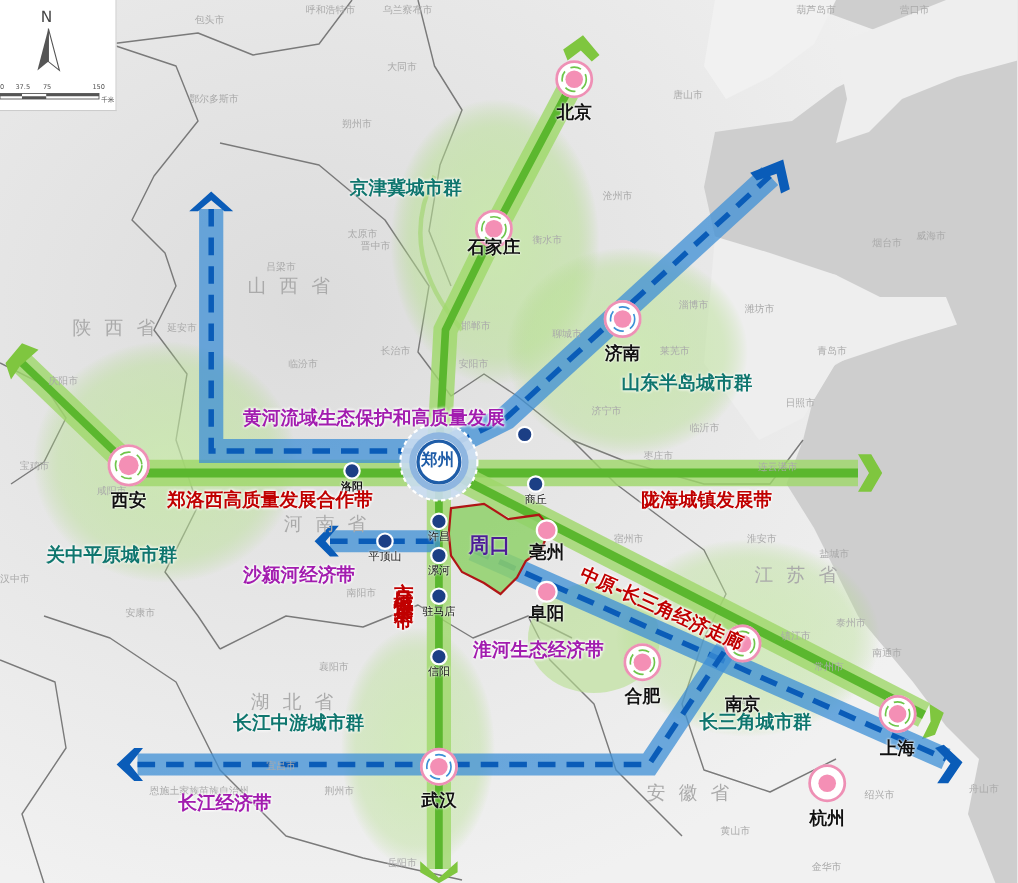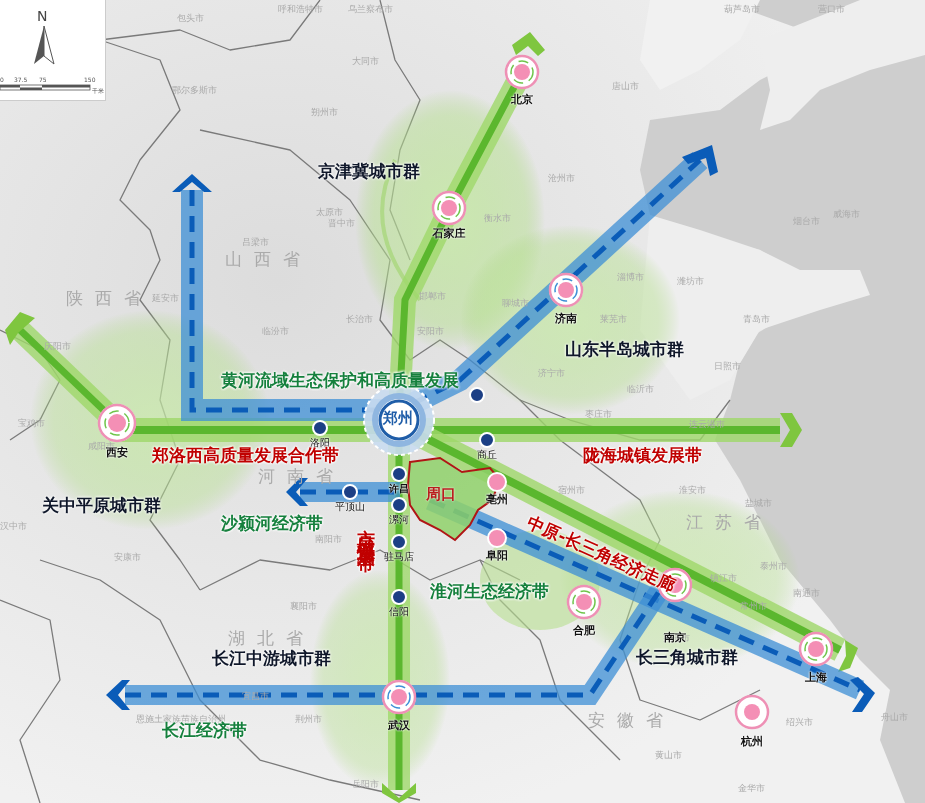--- a/index.html
+++ b/index.html
@@ -1,22 +1,22 @@
 <!DOCTYPE html>
 <html><head>
 <meta charset="utf-8">
 <style>
   html,body{margin:0;padding:0;}
   body{width:925px;height:803px;overflow:hidden;background:#fff;font-family:"DejaVu Sans","Liberation Sans",sans-serif;}
   #map{position:relative;width:925px;height:803px;overflow:hidden;background:#e4e4e4;}
   svg.layer{position:absolute;left:0;top:0;}
   .lbl{position:absolute;white-space:nowrap;font-weight:bold;line-height:1;}
-  .city{font-size:11px;color:#111;transform:translateX(-50%);text-shadow:0 0 2px #fff,0 0 2px #fff;}
-  .cluster{font-size:17px;color:#0f172a;text-shadow:0 0 3px #fff,0 0 3px #fff;}
-  .belt-blue{font-size:17px;color:#15803d;text-shadow:0 0 3px #fff,0 0 3px #fff,0 0 3px #fff;}
+  .city{font-size:16px;color:#111;transform:translateX(-50%);text-shadow:0 0 2px #fff,0 0 2px #fff;}
+  .cluster{font-size:17px;color:#0f766e;text-shadow:0 0 3px #fff,0 0 3px #fff;}
+  .belt-blue{font-size:17px;color:#a21caf;text-shadow:0 0 3px #fff,0 0 3px #fff,0 0 3px #fff;}
   .belt-red{font-size:17px;color:#c00000;text-shadow:0 0 3px #fff,0 0 3px #fff,0 0 3px #fff;}
   .prov{position:absolute;font-size:17px;color:#aaa;letter-spacing:12px;white-space:nowrap;}
   .bgcity{position:absolute;font-size:9px;color:#aaa;white-space:nowrap;}
   .vert{writing-mode:vertical-rl;text-orientation:upright;letter-spacing:4px;}
   #legend-box{position:absolute;left:0;top:0;width:105px;height:100px;background:#fff;border-right:1px solid #ccc;border-bottom:1px solid #ccc;}
   #north{position:absolute;left:37px;top:8px;font-size:14px;color:#444;}
   #scale-labels span{position:absolute;font-size:6px;color:#555;}
 </style>
 </head>
 <body>
@@ -276,44 +276,44 @@
     <span class="prov" style="left:225px;top:248px">山西省</span>
     <span class="prov" style="left:66px;top:287px">陕西省</span>
     <span class="prov" style="left:258px;top:465px">河南省</span>
     <span class="prov" style="left:228px;top:627px">湖北省</span>
     <span class="prov" style="left:588px;top:709px">安徽省</span>
     <span class="prov" style="left:686px;top:511px">江苏省</span>
   </div>
 
   <div>
     <span class="lbl city" style="left:522px;top:94px">北京</span>
-    <span class="lbl city" style="left:449px;top:228px">石家庄</span>
+    <span class="lbl city" style="left:449px;top:217px">石家庄</span>
     <span class="lbl city" style="left:566px;top:313px">济南</span>
     <span class="lbl city" style="left:117px;top:447px">西安</span>
     <span class="lbl city" style="left:399px;top:720px">武汉</span>
     <span class="lbl city" style="left:584px;top:625px">合肥</span>
     <span class="lbl city" style="left:675px;top:632px">南京</span>
     <span class="lbl city" style="left:816px;top:672px">上海</span>
     <span class="lbl city" style="left:752px;top:736px">杭州</span>
   </div>
 
   <div>
-    <span class="lbl city" style="left:320px;top:438px;font-size:10px;font-weight:normal">洛阳</span>
+    <span class="lbl city" style="left:320px;top:438px;font-size:10px;font-weight:bold">洛阳</span>
     <span class="lbl city" style="left:487px;top:450px;font-size:10px;font-weight:normal">商丘</span>
-    <span class="lbl city" style="left:399px;top:484px;font-size:10px;font-weight:bold">许昌</span>
+    <span class="lbl city" style="left:399px;top:484px;font-size:10px;font-weight:normal">许昌</span>
     <span class="lbl city" style="left:350px;top:502px;font-size:10px;font-weight:normal">平顶山</span>
     <span class="lbl city" style="left:399px;top:515px;font-size:10px;font-weight:normal">漯河</span>
     <span class="lbl city" style="left:399px;top:552px;font-size:10px;font-weight:normal">驻马店</span>
     <span class="lbl city" style="left:399px;top:607px;font-size:10px;font-weight:normal">信阳</span>
     <span class="lbl city" style="left:497px;top:494px">亳州</span>
     <span class="lbl city" style="left:497px;top:550px">阜阳</span>
   </div>
 
   <span class="lbl" style="left:383px;top:411px;font-size:15px;color:#1f5da8">郑州</span>
-  <span class="lbl" style="left:426px;top:487px;font-size:15px;color:#b91c1c;text-shadow:0 0 2px #fff">周口</span>
+  <span class="lbl" style="left:426px;top:487px;font-size:19px;color:#4c1d95;text-shadow:0 0 2px #fff">周口</span>
 
   <div>
     <span class="lbl cluster" style="left:318px;top:163px">京津冀城市群</span>
     <span class="lbl cluster" style="left:565px;top:341px">山东半岛城市群</span>
     <span class="lbl cluster" style="left:42px;top:497px">关中平原城市群</span>
     <span class="lbl cluster" style="left:212px;top:650px">长江中游城市群</span>
     <span class="lbl cluster" style="left:636px;top:649px">长三角城市群</span>
   </div>
 
   <div>

